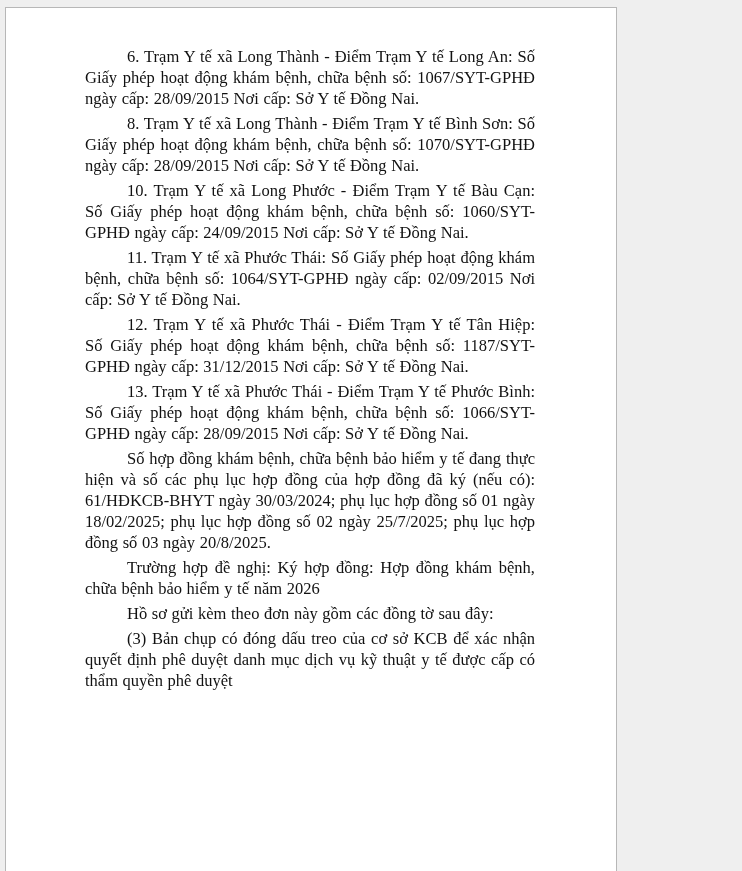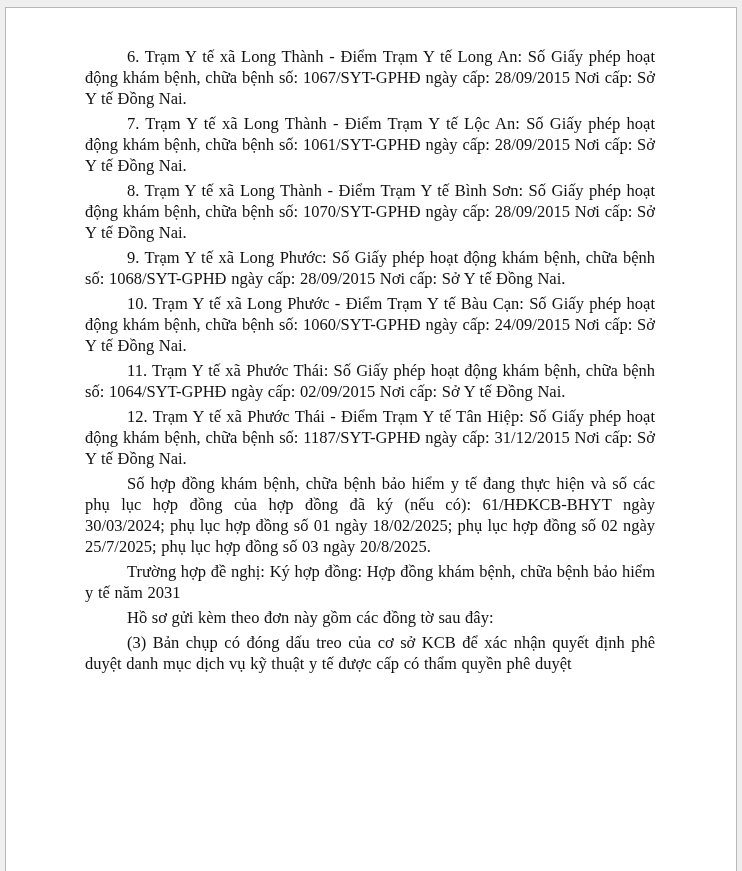--- a/index.html
+++ b/index.html
@@ -11,21 +11,21 @@
     height: 871px;
     position: relative;
     background: #efefef;
     overflow: hidden;
     font-family: "Liberation Serif", "DejaVu Serif", serif;
   }
   .page {
     position: absolute;
     left: 5px;
     top: 7px;
-    width: 732px;
+    width: 612px;
     height: 864px;
     box-sizing: border-box;
     background: #ffffff;
     border: 1px solid #b7b7b7;
     border-bottom: none;
     padding: 38px 81px 20px 79px;
   }
   .page p {
     margin: 0 0 4px 0;
     font-size: 16.5px;
@@ -34,23 +34,22 @@
     text-indent: 42px;
     color: #111111;
     word-spacing: 0.5px;
   }
 </style>
 </head>
 <body>
 
 <div class="page">
   <p>6. Trạm Y tế xã Long Thành - Điểm Trạm Y tế Long An: Số Giấy phép hoạt động khám bệnh, chữa bệnh số: 1067/SYT-GPHĐ ngày cấp: 28/09/2015 Nơi cấp: Sở Y tế Đồng Nai.</p>
-  <p>7. Trạm Y tế xã Long Thành - Điểm Trạm Y tế Lộc An: Số Giấy phép hoạt động khám bệnh, chữa bệnh số: 1061/SYT-GPHĐ ngày cấp: 28/09/2015 Nơi cấp: Sở Y tế Đồng Nai.</p>
   <p>8. Trạm Y tế xã Long Thành - Điểm Trạm Y tế Bình Sơn: Số Giấy phép hoạt động khám bệnh, chữa bệnh số: 1070/SYT-GPHĐ ngày cấp: 28/09/2015 Nơi cấp: Sở Y tế Đồng Nai.</p>
-  <p>9. Trạm Y tế xã Long Phước: Số Giấy phép hoạt động khám bệnh, chữa bệnh số: 1068/SYT-GPHĐ ngày cấp: 28/09/2015 Nơi cấp: Sở Y tế Đồng Nai.</p>
   <p>10. Trạm Y tế xã Long Phước - Điểm Trạm Y tế Bàu Cạn: Số Giấy phép hoạt động khám bệnh, chữa bệnh số: 1060/SYT-GPHĐ ngày cấp: 24/09/2015 Nơi cấp: Sở Y tế Đồng Nai.</p>
   <p>11. Trạm Y tế xã Phước Thái: Số Giấy phép hoạt động khám bệnh, chữa bệnh số: 1064/SYT-GPHĐ ngày cấp: 02/09/2015 Nơi cấp: Sở Y tế Đồng Nai.</p>
   <p>12. Trạm Y tế xã Phước Thái - Điểm Trạm Y tế Tân Hiệp: Số Giấy phép hoạt động khám bệnh, chữa bệnh số: 1187/SYT-GPHĐ ngày cấp: 31/12/2015 Nơi cấp: Sở Y tế Đồng Nai.</p>
+  <p>13. Trạm Y tế xã Phước Thái - Điểm Trạm Y tế Phước Bình: Số Giấy phép hoạt động khám bệnh, chữa bệnh số: 1066/SYT-GPHĐ ngày cấp: 28/09/2015 Nơi cấp: Sở Y tế Đồng Nai.</p>
   <p>Số hợp đồng khám bệnh, chữa bệnh bảo hiểm y tế đang thực hiện và số các phụ lục hợp đồng của hợp đồng đã ký (nếu có): 61/HĐKCB-BHYT ngày 30/03/2024; phụ lục hợp đồng số 01 ngày 18/02/2025; phụ lục hợp đồng số 02 ngày 25/7/2025; phụ lục hợp đồng số 03 ngày 20/8/2025.</p>
-  <p>Trường hợp đề nghị: Ký hợp đồng: Hợp đồng khám bệnh, chữa bệnh bảo hiểm y tế năm 2031</p>
+  <p>Trường hợp đề nghị: Ký hợp đồng: Hợp đồng khám bệnh, chữa bệnh bảo hiểm y tế năm 2026</p>
   <p>Hồ sơ gửi kèm theo đơn này gồm các đồng tờ sau đây:</p>
   <p>(3) Bản chụp có đóng dấu treo của cơ sở KCB để xác nhận quyết định phê duyệt danh mục dịch vụ kỹ thuật y tế được cấp có thẩm quyền phê duyệt</p>
 </div>
 
 </body></html>

